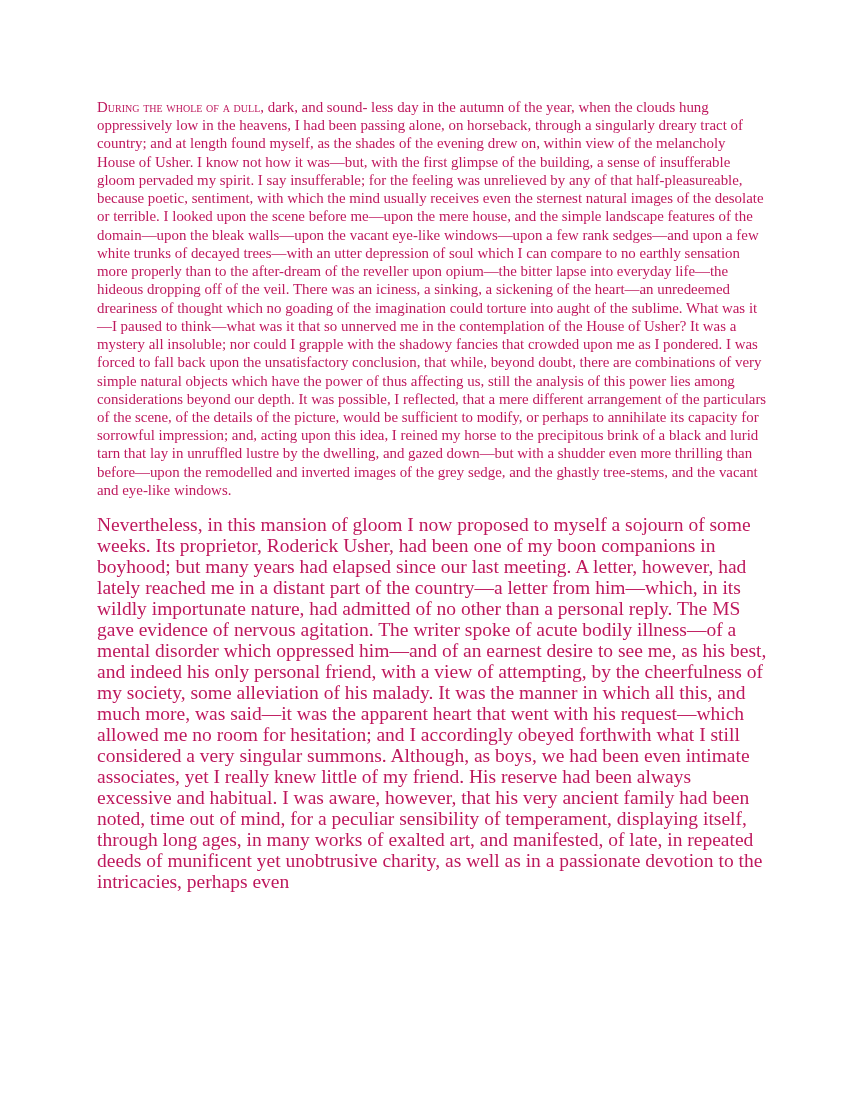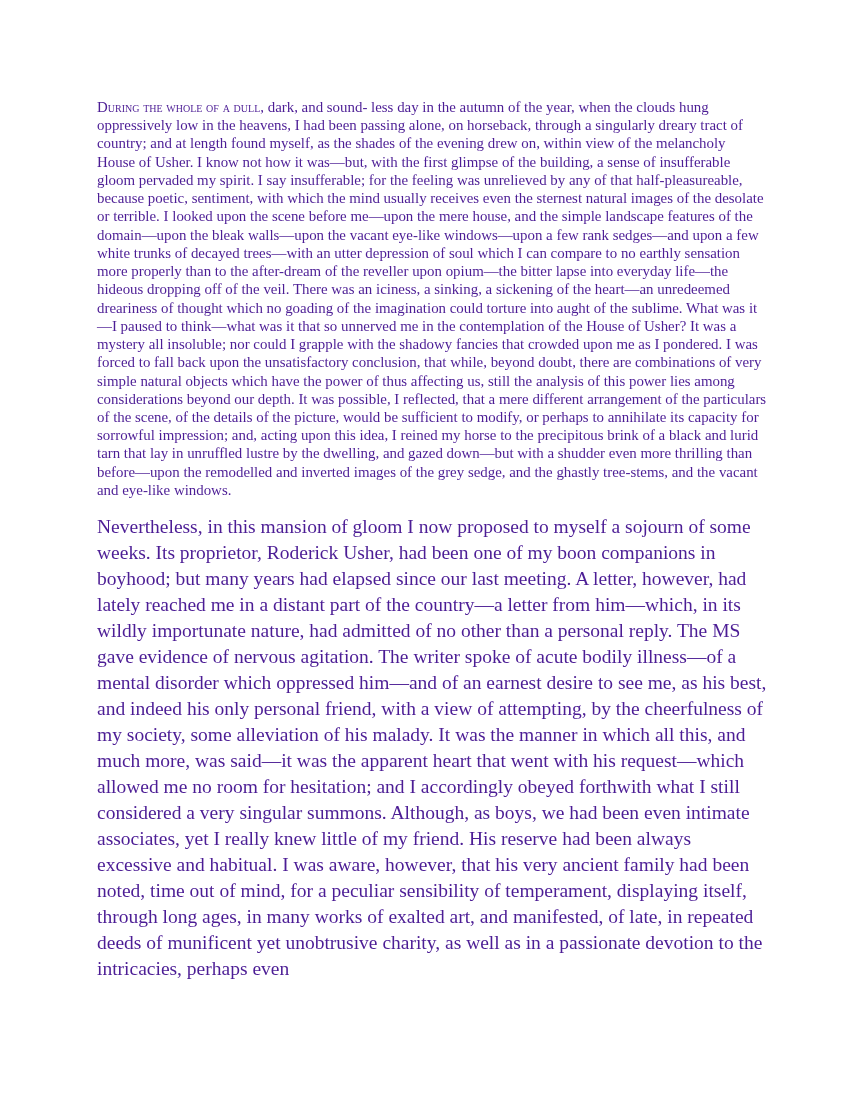--- a/index.html
+++ b/index.html
@@ -12,36 +12,36 @@
     height: 1116px;
     overflow: hidden;
   }
   .page {
     box-sizing: border-box;
     width: 862px;
     height: 1116px;
     padding: 98px 95px 0 97px;
     background: #ffffff;
     font-family: "Liberation Serif", "DejaVu Serif", serif;
-    color: #4c1d95;
+    color: #be185d;
     text-align: left;
   }
   .para-small {
     margin: 0;
     font-size: 14.9px;
     line-height: 18.23px;
     letter-spacing: 0;
   }
   .smallcaps {
     font-variant: small-caps;
   }
   .para-large {
     margin: 15px 0 0 0;
     font-size: 19.5px;
-    line-height: 26px;
+    line-height: 21px;
   }
 </style>
 </head>
 <body>
 
 <div class="page">
   <p class="para-small"><span class="smallcaps">During the whole of a dull,</span><span> dark, and sound- less day in the autumn of the year, when the clouds hung oppressively low in the heavens, I had been passing alone, on horseback, through a singularly dreary tract of country; and at length found myself, as the shades of the evening drew on, within view of the melancholy House of Usher. I know not how it was—but, with the first glimpse of the building, a sense of insufferable gloom pervaded my spirit. I say insufferable; for the feeling was unrelieved by any of that half-pleasureable, because poetic, sentiment, with which the mind usually receives even the sternest natural images of the desolate or terrible. I looked upon the scene before me—upon the mere house, and the simple landscape features of the domain—upon the bleak walls—upon the vacant eye-like windows—upon a few rank sedges—and upon a few white trunks of decayed trees—with an utter depression of soul which I can compare to no earthly sensation more properly than to the after-dream of the reveller upon opium—the bitter lapse into everyday life—the hideous dropping off of the veil. There was an iciness, a sinking, a sickening of the heart—an unredeemed dreariness of thought which no goading of the imagination could torture into aught of the sublime. What was it—I paused to think—what was it that so unnerved me in the contemplation of the House of Usher? It was a mystery all insoluble; nor could I grapple with the shadowy fancies that crowded upon me as I pondered. I was forced to fall back upon the unsatisfactory conclusion, that while, beyond doubt, there are combinations of very simple natural objects which have the power of thus affecting us, still the analysis of this power lies among considerations beyond our depth. It was possible, I reflected, that a mere different arrangement of the particulars of the scene, of the details of the picture, would be sufficient to modify, or perhaps to annihilate its capacity for sorrowful impression; and, acting upon this idea, I reined my horse to the precipitous brink of a black and lurid tarn that lay in unruffled lustre by the dwelling, and gazed down—but with a shudder even more thrilling than before—upon the remodelled and inverted images of the grey sedge, and the ghastly tree-stems, and the vacant and eye-like windows.</span></p>
   <p class="para-large">Nevertheless, in this mansion of gloom I now proposed to myself a sojourn of some weeks. Its proprietor, Roderick Usher, had been one of my boon companions in boyhood; but many years had elapsed since our last meeting. A letter, however, had lately reached me in a distant part of the country—a letter from him—which, in its wildly importunate nature, had admitted of no other than a personal reply. The MS gave evidence of nervous agitation. The writer spoke of acute bodily illness—of a mental disorder which oppressed him—and of an earnest desire to see me, as his best, and indeed his only personal friend, with a view of attempting, by the cheerfulness of my society, some alleviation of his malady. It was the manner in which all this, and much more, was said—it was the apparent heart that went with his request—which allowed me no room for hesitation; and I accordingly obeyed forthwith what I still considered a very singular summons. Although, as boys, we had been even intimate associates, yet I really knew little of my friend. His reserve had been always excessive and habitual. I was aware, however, that his very ancient family had been noted, time out of mind, for a peculiar sensibility of temperament, displaying itself, through long ages, in many works of exalted art, and manifested, of late, in repeated deeds of munificent yet unobtrusive charity, as well as in a passionate devotion to the intricacies, perhaps even</p>
 </div>
 

